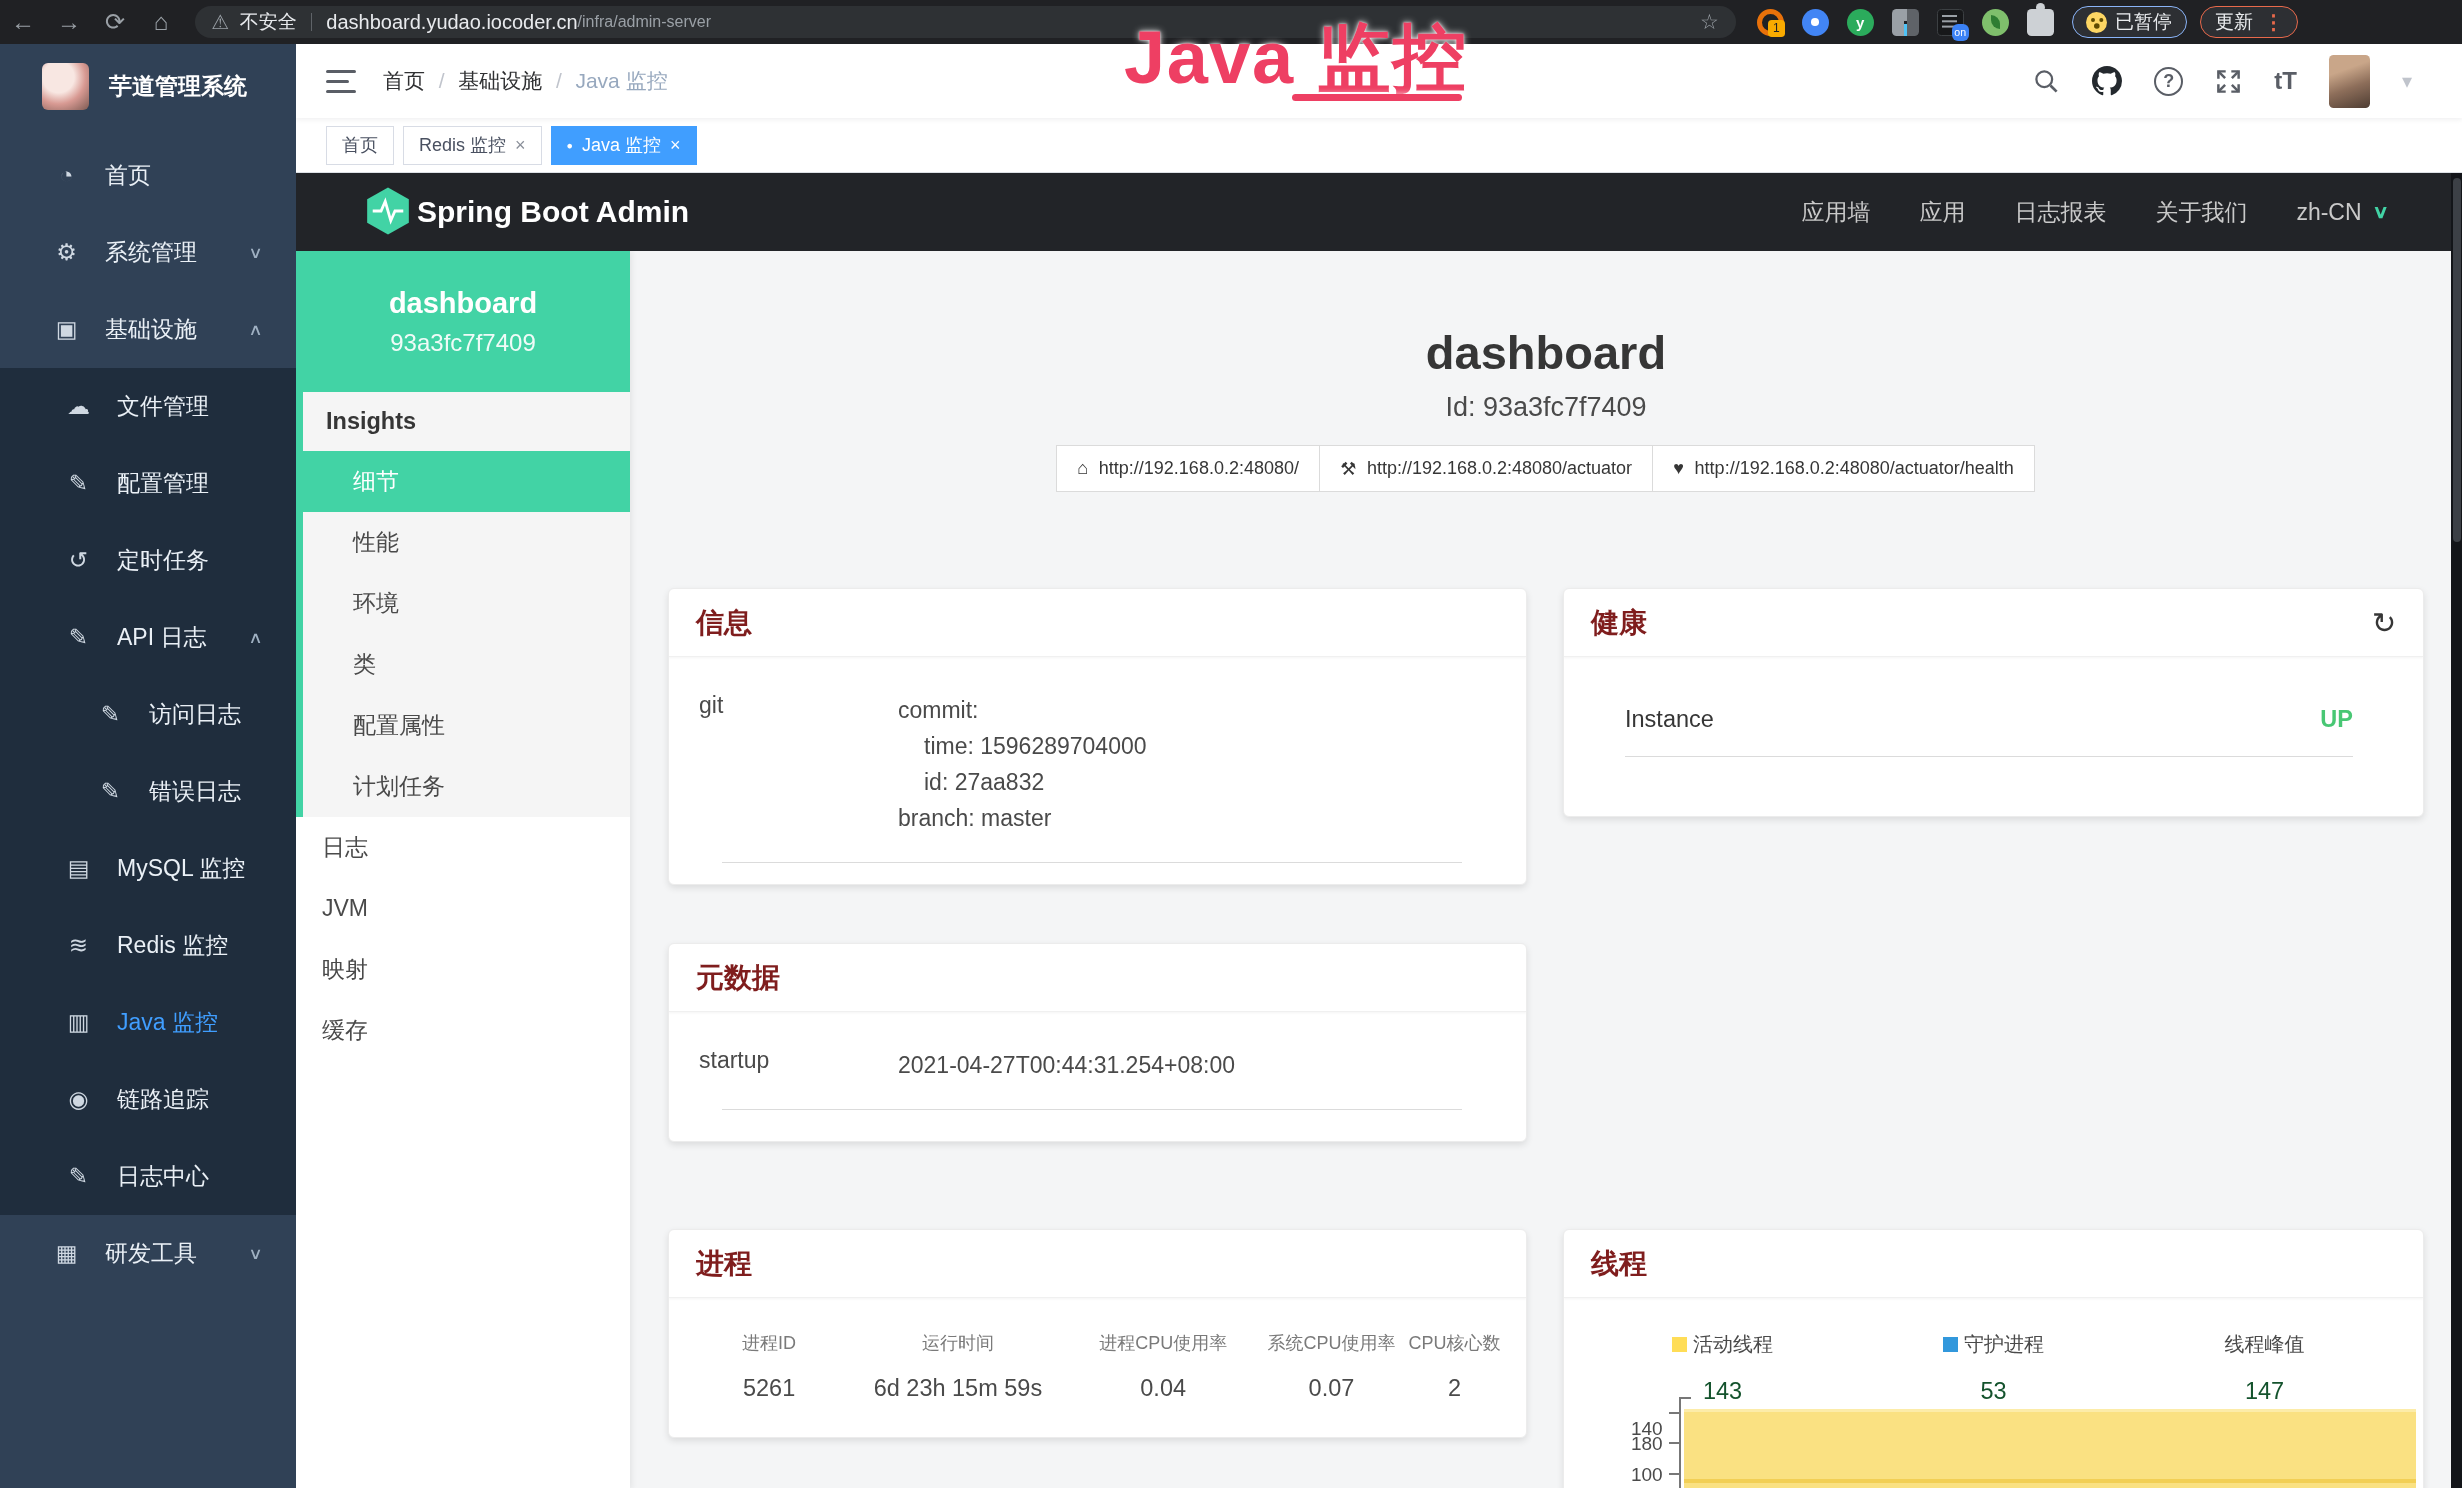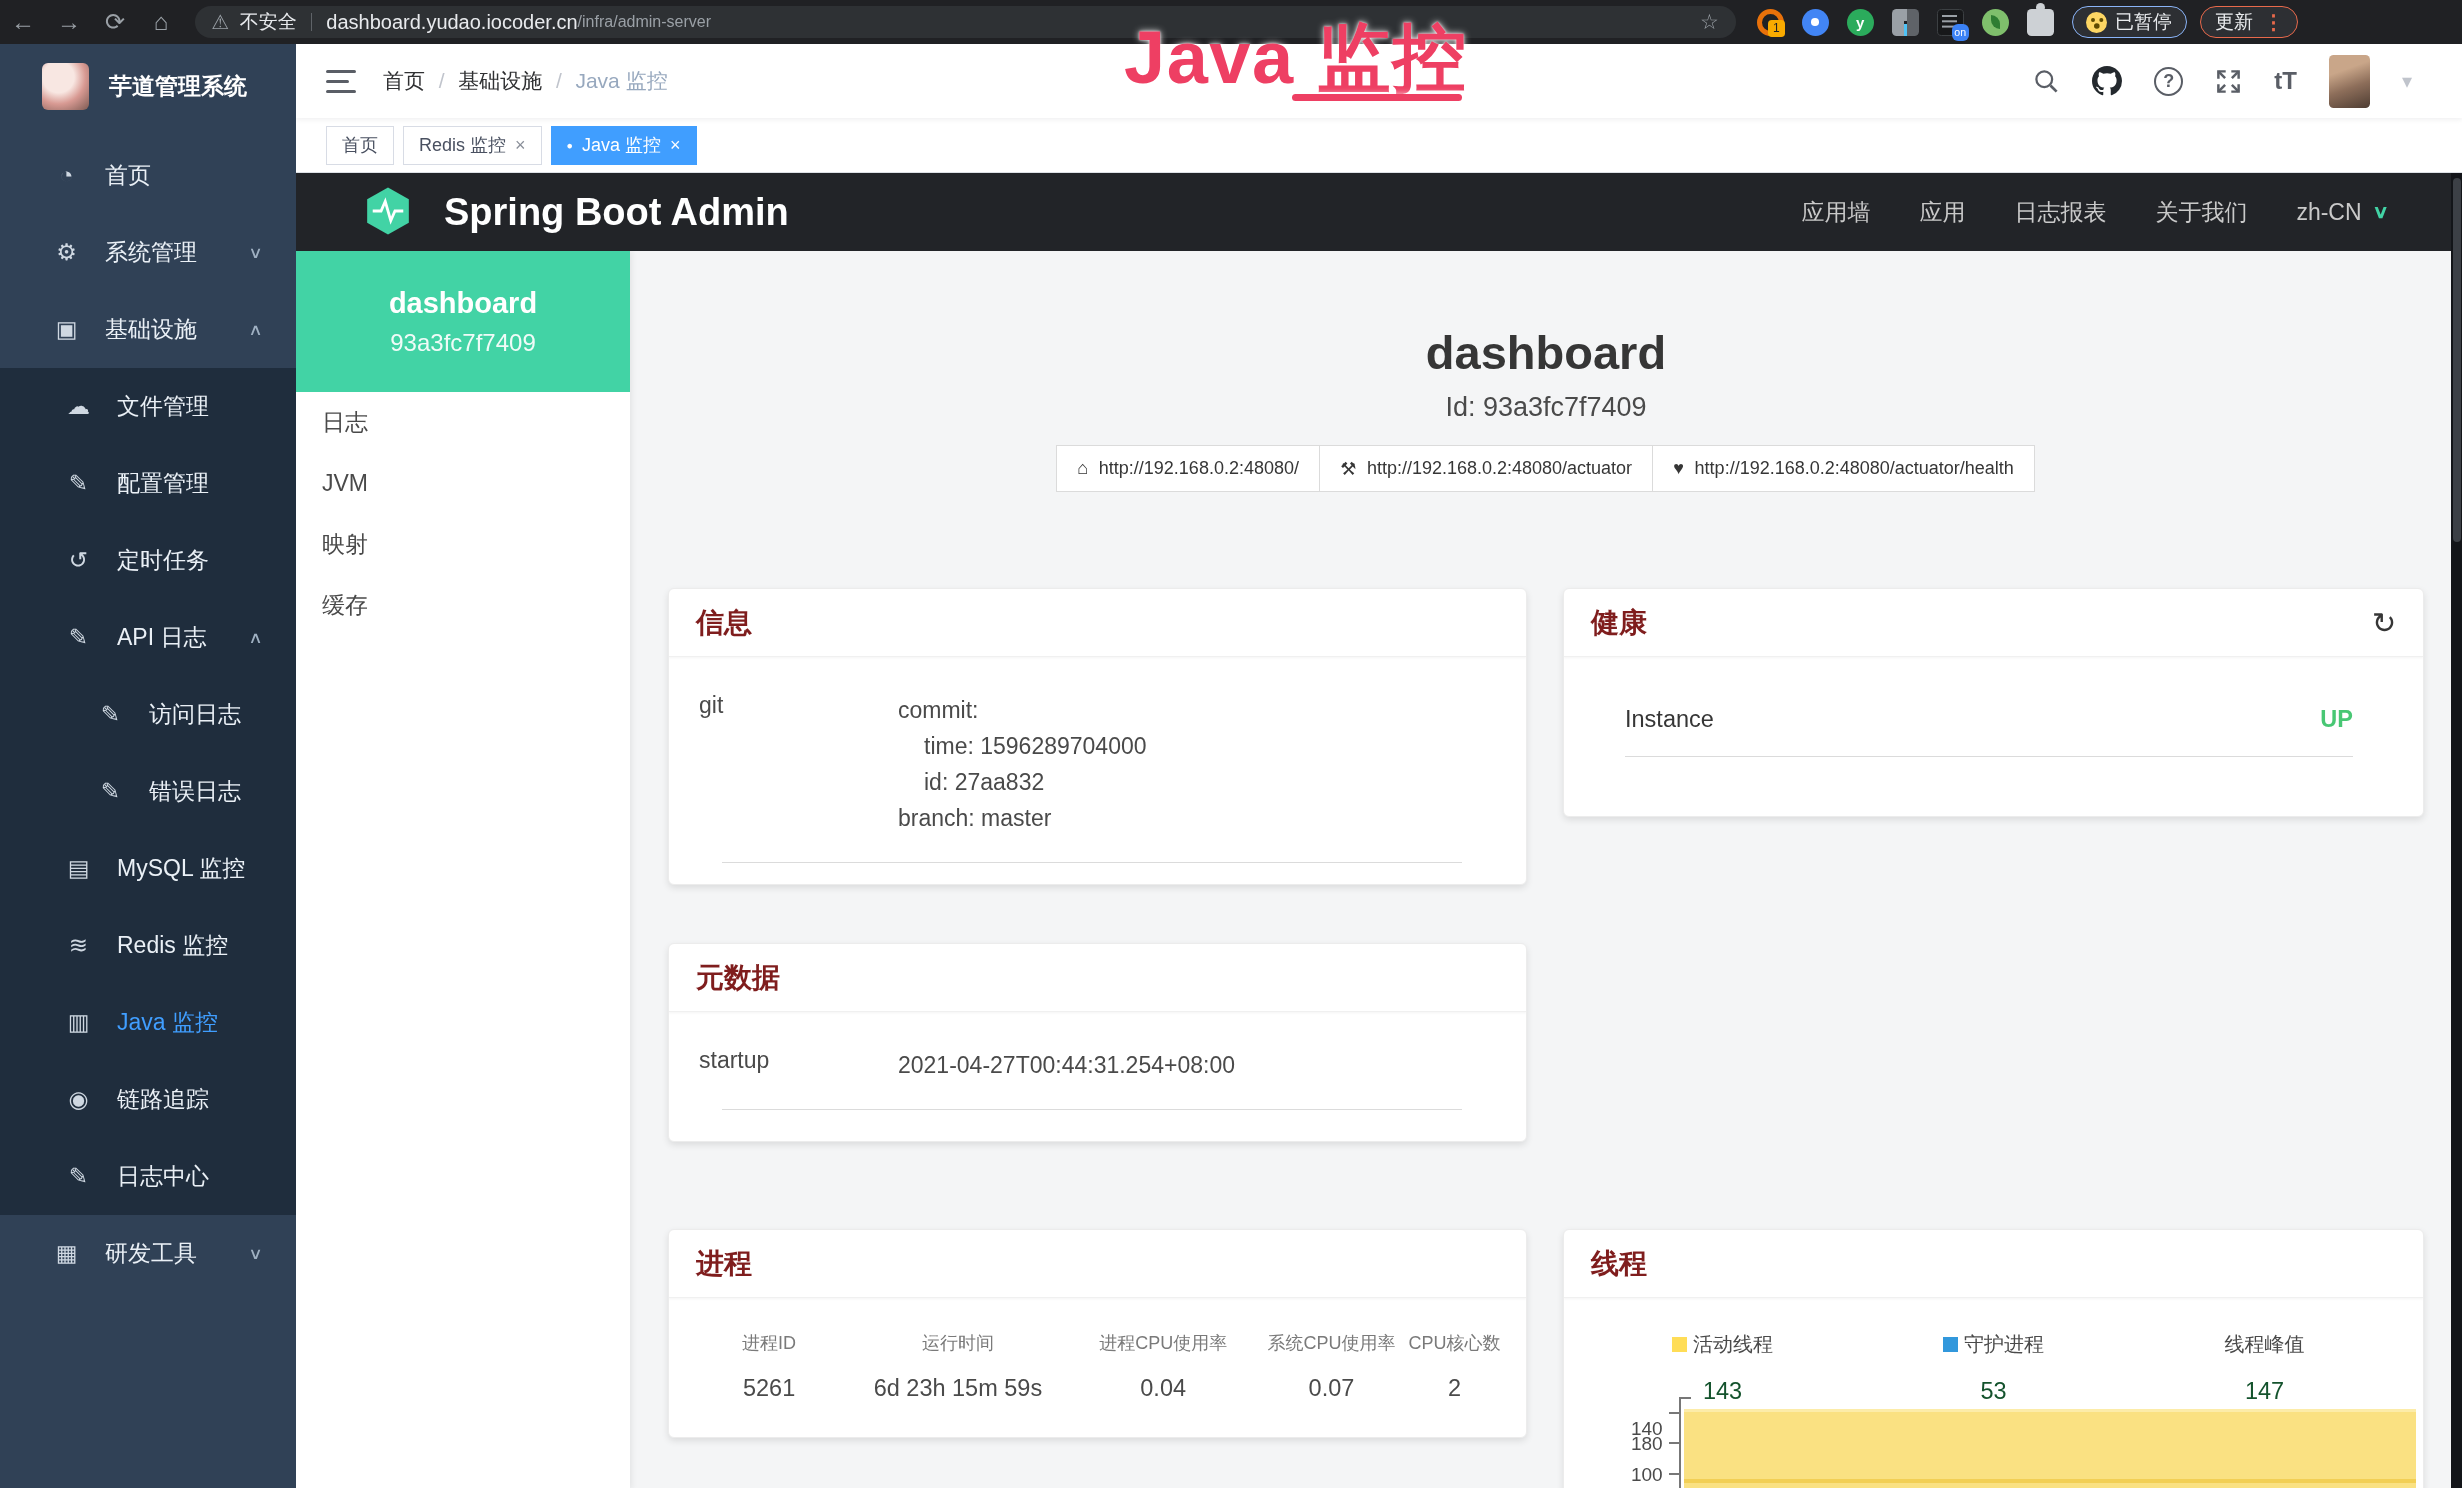--- a/index.html
+++ b/index.html
@@ -89,21 +89,21 @@
   .tag { height:39px; border:0.8px solid #d8dce5; background:#fff; color:#495060; font-size:18px;
     display:flex; align-items:center; padding:0 15px; gap:9px; cursor:pointer; }
   .tag .close { font-size:18px; color:#8a8f99; }
   .tag.active { background:#409eff; border-color:#409eff; color:#fff; }
   .tag.active .close { color:#fff; }
   .tag .dot { font-size:10.6px; color:#fff; }
 
   
   .sba { position:absolute; top:129px; left:0; right:0; bottom:0; }
   .sba-navbar { height:78px; background:#222428; display:flex; align-items:center; padding-left:67px; }
-  .sba-brand { color:#fff; font-size:38px; font-weight:bold; margin-left:31px; }
+  .sba-brand { color:#fff; font-size:30px; font-weight:bold; margin-left:4px; }
   .sba-nav { margin-left:auto; display:flex; align-items:center; gap:49px; padding-right:73px; }
   .sba-nav .nlink { color:#c9c9c9; font-size:23px; cursor:pointer; }
   .sba-locale { color:#c9c9c9; font-size:23px; display:flex; align-items:center; gap:10.6px; cursor:pointer; }
   .sba-locale .chev { color:#42d3a5; font-weight:bold; font-size:23px; transform:scaleY(.8); }
 
   .sba-body { position:absolute; top:78px; left:0; right:0; bottom:0; background:#f4f5f6; overflow:hidden; }
   .sba-sidebar { position:absolute; left:0; top:0; width:334px; bottom:0; background:#fff;
     box-shadow:2.3px 0 6px rgba(0,0,0,.07); z-index:2; }
   .sba-apphead { height:141px; background:#42d3a5; color:#fff; display:flex; flex-direction:column;
     align-items:center; justify-content:center; gap:9px; cursor:pointer; }
@@ -365,20 +365,29 @@
           </span>
         </div>
       </div>
 
       <div class="sba-body">
         <aside class="sba-sidebar">
           <div class="sba-apphead">
             <span class="sba-appname">dashboard</span>
             <span class="sba-appid">93a3fc7f7409</span>
           </div>
+          <div class="insights-group">
+            <div class="group-label">Insights</div>
+            <div class="sba-item active">细节</div>
+            <div class="sba-item">性能</div>
+            <div class="sba-item">环境</div>
+            <div class="sba-item">类</div>
+            <div class="sba-item">配置属性</div>
+            <div class="sba-item">计划任务</div>
+          </div>
           <div class="sba-item other">日志</div>
           <div class="sba-item other">JVM</div>
           <div class="sba-item other">映射</div>
           <div class="sba-item other">缓存</div>
         </aside>
 
         <main class="sba-content">
           <div class="hero">
             <div class="hero-title">dashboard</div>
             <div class="hero-sub">Id: 93a3fc7f7409</div>

